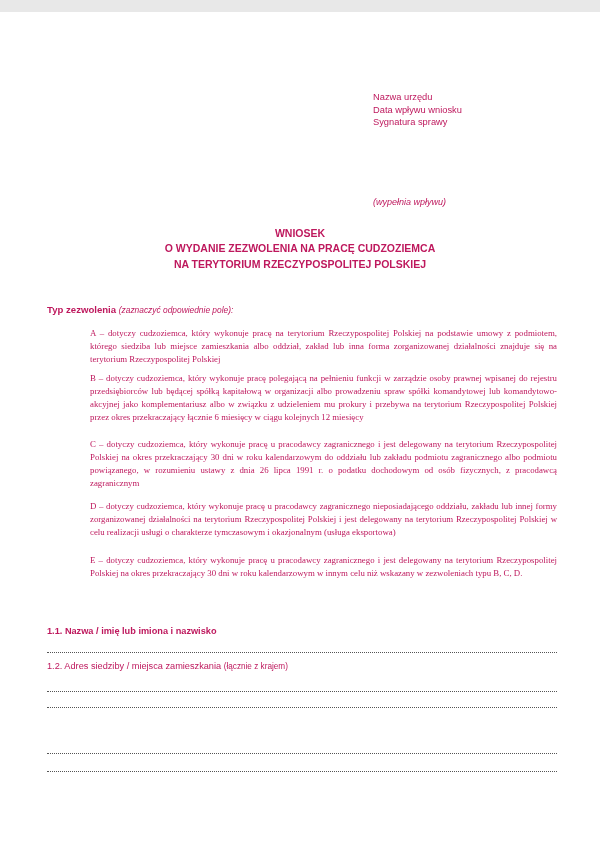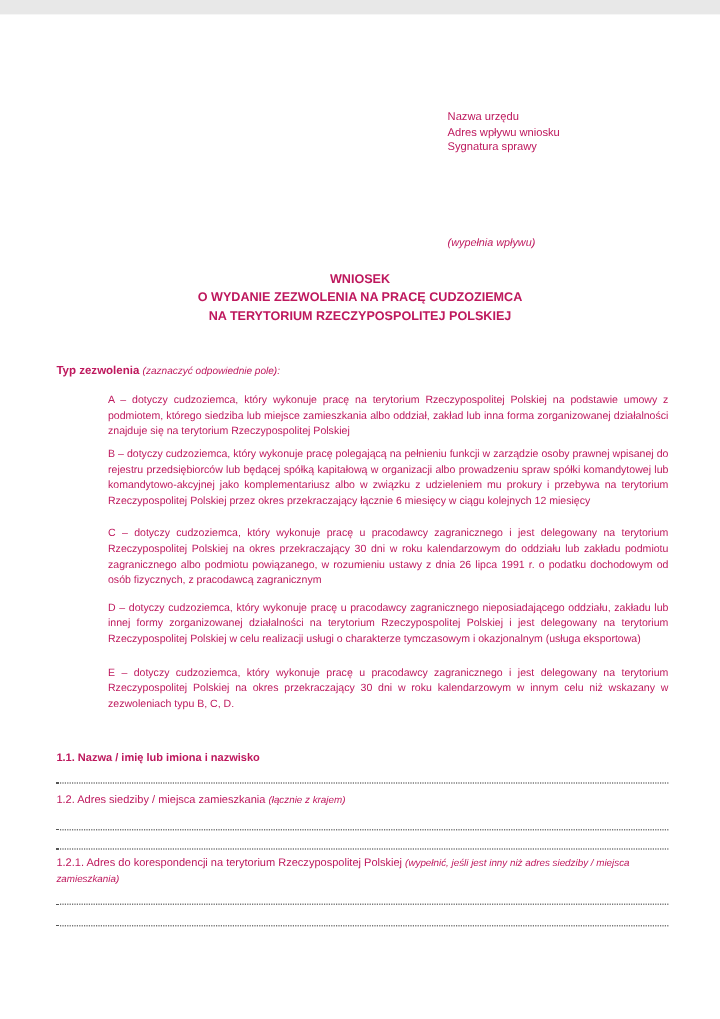--- a/index.html
+++ b/index.html
@@ -36,38 +36,39 @@
   }
   .permit-label-row .lbl { font-weight: bold; }
   .permit-label-row .note { font-style: italic; font-size: 8.4px; font-weight: normal; }
 
   .option {
     left: 90px; width: 467px;
     font-size: 8.8px;
     line-height: 12.9px;
     text-align: justify;
     text-align-last: left;
+    font-family: Liberation Serif, serif;
   }
   .opt-a { top: 315px; }
   .opt-b { top: 360px; }
   .opt-c { top: 426px; }
   .opt-d { top: 488px; }
   .opt-e { top: 542px; }
 
   .section-heading {
     left: 47px; width: 510px; top: 594px;
     font-weight: bold;
     font-size: 9.7px;
   }
   .field-label {
     left: 47px; width: 510px;
     font-size: 9.2px;
     line-height: 13px;
   }
-  .field-label .note { font-style: italic; font-size: 8.2px; }
+  .field-label .note { font-size: 8.2px; }
   .f11 { top: 613px; font-weight: bold; }
   .f12 { top: 648px; }
   .f121 { top: 701px; }
 
   .fill-line {
     left: 47px; width: 510px; height: 0;
     border-top: 1.5px dotted #555;
   }
   .ln1 { top: 640px; }
   .ln2 { top: 679px; }
@@ -75,21 +76,21 @@
   .ln4 { top: 741px; }
   .ln5 { top: 759px; }
 </style>
 </head>
 <body>
 
 <div class="page">
 
   <div class="abs office-block">
     <div>Nazwa urzędu</div>
-    <div>Adres wpływu wniosku</div>
+    <div>Data wpływu wniosku</div>
     <div>Sygnatura sprawy</div>
   </div>
 
   <div class="abs office-note">(wypełnia wpływu)</div>
 
   <div class="abs permit-label-row">
     <span class="lbl">Typ zezwolenia</span>
     <span class="note">(zaznaczyć odpowiednie pole):</span>
   </div>
 
@@ -109,20 +110,16 @@
   <div class="abs field-label f11">1.1. Nazwa / imię lub imiona i nazwisko</div>
   <div class="abs fill-line ln1"></div>
 
   <div class="abs field-label f12">
     <span>1.2. Adres siedziby / miejsca zamieszkania</span>
     <span class="note">(łącznie z krajem)</span>
   </div>
   <div class="abs fill-line ln2"></div>
   <div class="abs fill-line ln3"></div>
 
-  <div class="abs field-label f121">
-    <span>1.2.1. Adres do korespondencji na terytorium Rzeczypospolitej Polskiej</span>
-    <span class="note">(wypełnić, jeśli jest inny niż adres siedziby / miejsca zamieszkania)</span>
-  </div>
   <div class="abs fill-line ln4"></div>
   <div class="abs fill-line ln5"></div>
 
 </div>
 
 </body></html>

